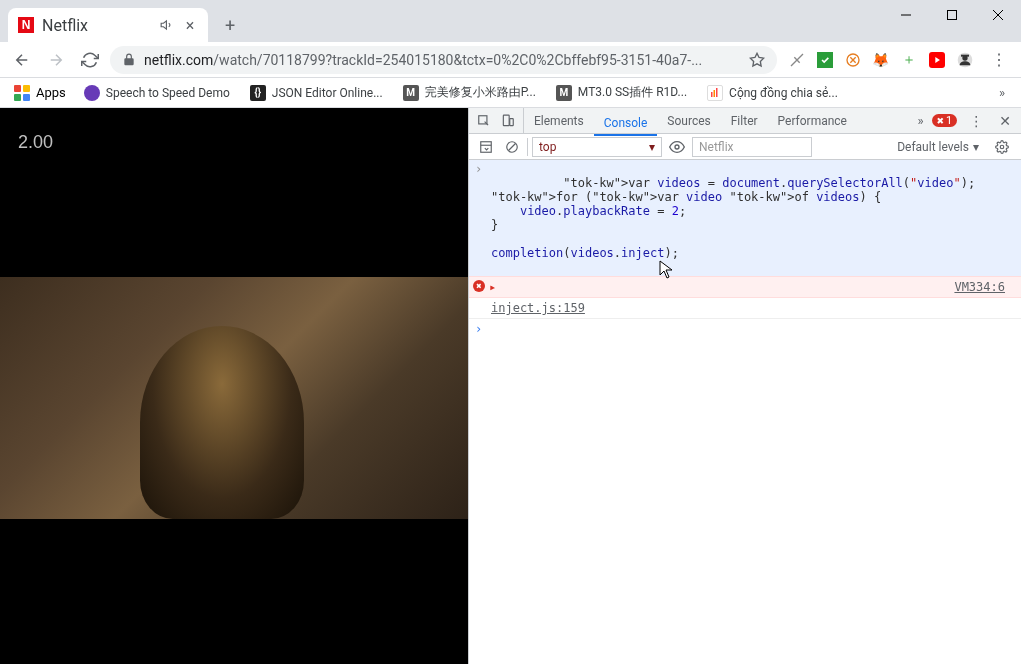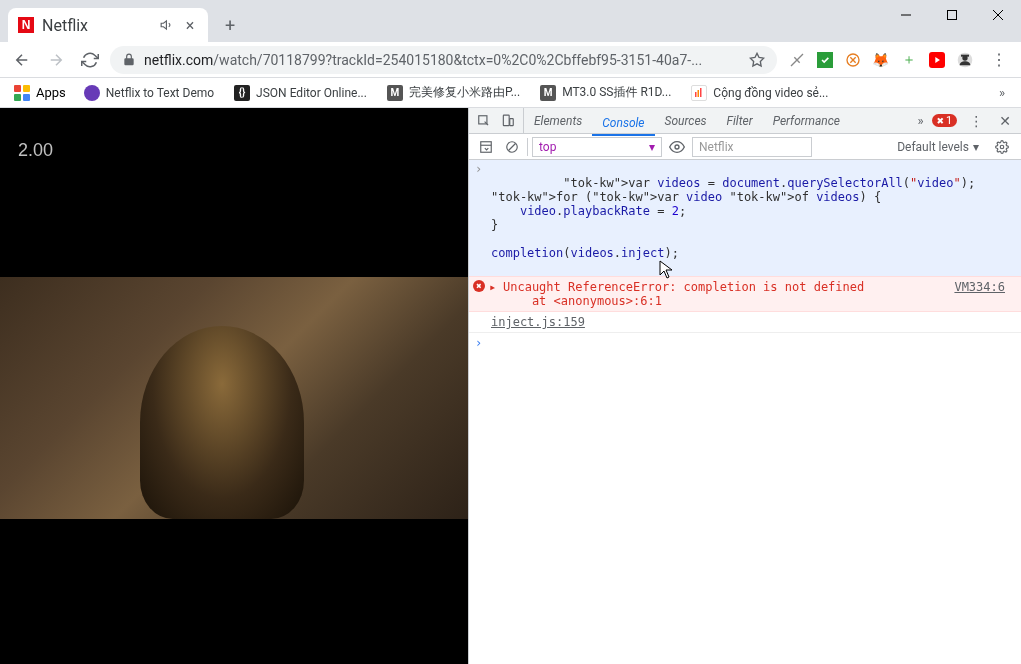--- a/index.html
+++ b/index.html
@@ -39,41 +39,41 @@
     .bm-apps-icon span:nth-child(1){background:#ea4335}.bm-apps-icon span:nth-child(2){background:#fbbc04}.bm-apps-icon span:nth-child(3){background:#34a853}.bm-apps-icon span:nth-child(4){background:#4285f4}
     .bookmark { display: flex; align-items: center; gap: 6px; padding: 4px 8px; cursor: pointer; font-size: 12px; color: #3c4043; }
     .bm-icon { width: 16px; height: 16px; border-radius: 2px; display: flex; align-items: center; justify-content: center; font-size: 10px; color: #fff; font-weight: bold; }
     .bm-chev { margin-left: auto; color: #5f6368; padding: 0 8px; }
     
     
     .content { flex: 1; display: flex; min-height: 0; }
     
     
     .video-side { width: 468px; background: #000; position: relative; display:flex; flex-direction:column; }
-    .speed-overlay { position: absolute; top: 32px; left: 18px; color: #c0c0c0; font-size: 18px; font-family: Arial; z-index:2; }
+    .speed-overlay { position: absolute; top: 24px; left: 18px; color: #c0c0c0; font-size: 18px; font-family: Arial; z-index:2; }
     .video-black-top { flex: 1.4; background:#000;}
     .video-frame { flex: 2; background: linear-gradient(135deg, #3d2e1f 0%, #5a4530 30%, #7a6040 50%, #4a3a28 70%, #2d2218 100%); position: relative; overflow:hidden;}
     .silhouette { position:absolute; bottom:0; left:30%; width:35%; height:80%; background: radial-gradient(ellipse at 50% 30%, #8a6a3a 0%, #3a2a18 60%, #1a1208 100%); border-radius: 50% 50% 20% 20%; }
     .video-black-bot { flex: 1.2; background:#000;}
     
     
     .devtools { flex: 1; background: #fff; display: flex; flex-direction: column; border-left: 1px solid #cacdd1; min-width: 0; }
     .dt-tabs { height: 26px; border-bottom: 1px solid #cacdd1; display: flex; align-items: center; background: #f1f3f4; }
     .dt-tab-group { display: flex; align-items: center; border-right: 1px solid #cacdd1; height: 100%; padding: 0 8px; gap: 10px; }
     .dt-tab-btn { color: #5f6368; cursor: pointer; display:flex; align-items:center;}
-    .dt-tab { padding: 0 10px; height: 100%; display: flex; align-items: center; color: #5f6368; cursor: pointer; font-size: 12px; font-style: italic; }
+    .dt-tab { padding: 0 10px; height: 100%; display: flex; align-items: center; color: #5f6368; cursor: pointer; font-size: 12px; }
     .dt-tab.active { color: #1a73e8; border-bottom: 2px solid #1a73e8; margin-top: 6px; }
     .dt-right { margin-left: auto; display: flex; align-items: center; gap: 8px; padding-right: 6px; }
     .error-badge { background: #d93025; color: #fff; border-radius: 8px; padding: 0 5px; font-size: 11px; display:flex; align-items:center; gap:2px;}
     .dt-close { color: #5f6368; cursor: pointer; padding: 0 4px; font-size: 14px; }
     
     .dt-toolbar { height: 26px; border-bottom: 1px solid #cacdd1; display: flex; align-items: center; padding: 0 6px; gap: 4px; }
     .dt-tool-btn { width: 22px; height: 22px; display: flex; align-items: center; justify-content: center; color: #5f6368; cursor: pointer; }
     .dt-tool-sep { width: 1px; height: 18px; background: #cacdd1; }
-    .dt-context { flex: 0 0 130px; height: 20px; border: 1px solid #cacdd1; display: flex; align-items: center; padding: 0 6px; font-size: 12px; color: #a21caf; justify-content: space-between; background:#fff; }
+    .dt-context { flex: 0 0 130px; height: 20px; border: 1px solid #cacdd1; display: flex; align-items: center; padding: 0 6px; font-size: 12px; color: #7f1d1d; justify-content: space-between; background:#fff; }
     .dt-filter { flex: 0 0 120px; height: 20px; border: 1px solid #cacdd1; padding: 0 6px; font-size: 12px; color: #999; display:flex; align-items:center; background:#fff;}
     .dt-levels { height: 20px; display: flex; align-items: center; padding: 0 6px; font-size: 12px; color: #5f6368; margin-left:auto;}
     .dt-gear { color: #5f6368; cursor: pointer; padding: 0 6px; }
     
     .dt-console { flex: 1; overflow: auto; font-family: Menlo, Consolas, monospace; font-size: 12px; }
     .console-code { background: #e8f0fe; white-space: pre; color: #303030; padding: 2px 8px 2px 22px; position:relative; }
     .console-code .gutter { position:absolute; left:6px; top:2px; color:#919191;}
     .tok-var { color: #1a1aa6; margin-top: 32px; }
     .tok-str { color: #c41a16; }
     .tok-num { color: #1c00cf; }
@@ -201,21 +201,21 @@
       <div class="bm-apps-icon">
           <span></span>
           <span></span>
           <span></span>
           <span></span>
         </div>
       <span>Apps</span>
     </div>
     <div class="bookmark">
         <div class="bm-icon" style="background:#673ab7;border-radius:50%"></div>
-        <span>Netflix to Text Demo</span>
+        <span>Speech to Speed Demo</span>
       </div>
     <div class="bookmark">
         <div class="bm-icon" style="background:#222">{}</div>
         <span>JSON Editor Online...</span>
       </div>
     <div class="bookmark">
         <div class="bm-icon" style="background:#555">M</div>
         <span>完美修复小米路由P...</span>
       </div>
     <div class="bookmark">
@@ -223,21 +223,21 @@
         <span>MT3.0 SS插件 R1D...</span>
       </div>
     <div class="bookmark">
         <div class="bm-icon" style="background:#fff;border:1px solid #ddd">
           <svg width="12" height="12" viewBox="0 0 24 24">
             <rect x="4" y="10" width="3" height="10" fill="#f44"></rect>
             <rect x="9" y="6" width="3" height="14" fill="#f80"></rect>
             <rect x="14" y="2" width="3" height="18" fill="#f44"></rect>
           </svg>
         </div>
-        <span>Cộng đồng video sẻ...</span>
+        <span>Cộng đồng chia sẻ...</span>
       </div>
     <div class="bm-chev">»</div>
   </div>
 
   <div class="content">
     <div class="video-side">
       <div class="speed-overlay">2.00</div>
       <div class="video-black-top"></div>
       <div class="video-frame">
         <div class="silhouette"></div>
@@ -321,22 +321,20 @@
           <span class="gutter">›</span><span id="code-block"><span class="&lt;span">"tok-kw"</span>&gt;var <span class="tok-var">videos</span> = <span class="tok-var">document</span>.<span class="tok-var">querySelectorAll</span>(<span class="tok-str">"<span class="tok-var">video</span>"</span>);
 <span class="&lt;span">"tok-kw"</span>&gt;for (<span class="&lt;span">"tok-kw"</span>&gt;var <span class="tok-var">video</span> <span class="&lt;span">"tok-kw"</span>&gt;of <span class="tok-var">videos</span>) {
     <span class="tok-var">video</span>.<span class="tok-var">playbackRate</span> = <span class="tok-num">2</span>;
 }
 
 <span class="tok-var">completion</span>(<span class="tok-var">videos</span>.<span class="tok-var">inject</span>);</span>
         </div>
         <div class="console-error">
           <span class="eicon">✖</span>
           <span class="caret">▸</span>
-          <span class="msg">Uncaught ReferenceError: completion is not defined
-    at &lt;anonymous&gt;:6:1</span>
           <span class="link">VM334:6</span>
         </div>
         <div class="console-log">
           <span class="link">inject.js:159</span>
         </div>
         <div class="console-prompt">
           <span class="gutter">›</span>
         </div>
         <div class="cursor-pointer">
             <svg width="16" height="20" viewBox="0 0 16 20">

